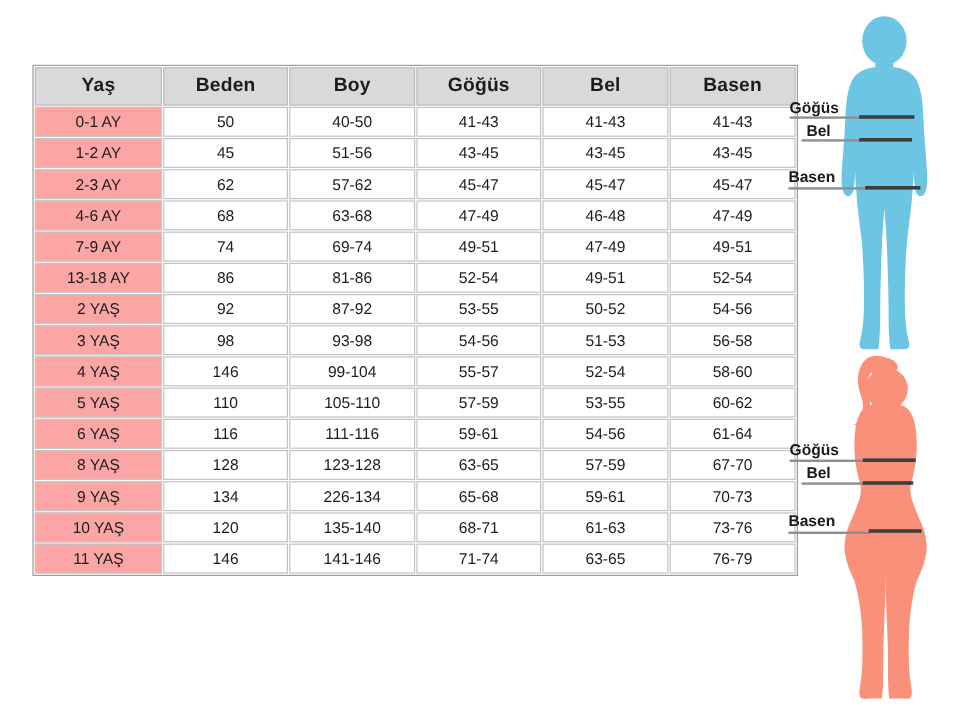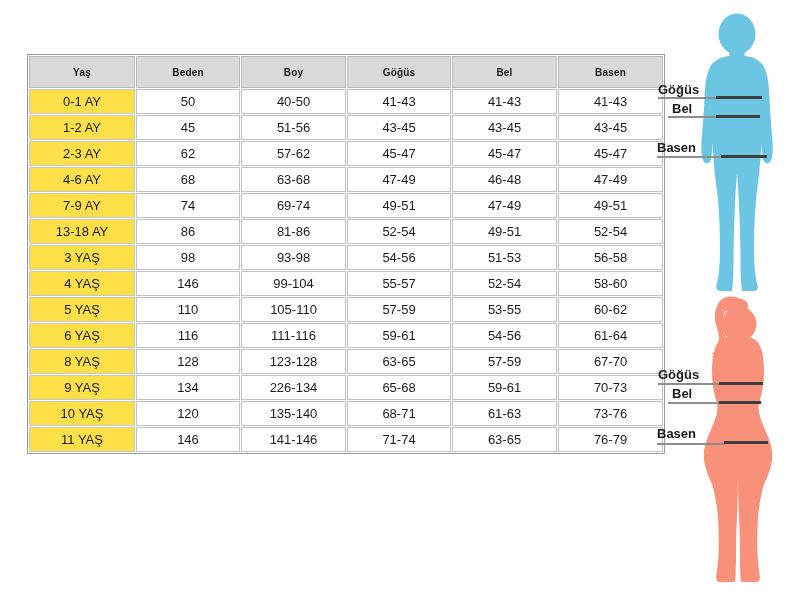--- a/index.html
+++ b/index.html
@@ -11,28 +11,28 @@
   }
   
   .size-table{
     position:absolute; left:27px; top:54px; width:629px;
     border-collapse:separate; border-spacing:1px;
     background:#ffffff; border:1px solid #9c9c9c;
     table-layout:fixed;
   }
   .size-table th{
     background:#d9d9d9; border:1px solid #bdbdbd;
-    height:32px; font-size:10px; font-weight:bold; text-align:center;
+    height:32px; font-size:16px; font-weight:bold; text-align:center;
     letter-spacing:.2px;
   }
   .size-table td{
     border:1px solid #c2c2c2; height:25px;
     font-size:13px; text-align:center; background:#ffffff;
   }
-  .size-table td.rowhead{ background:#fde047; border-color:#c6c6c6; }
+  .size-table td.rowhead{ background:#fca5a5; border-color:#c6c6c6; }
   
   .figure{ position:absolute; }
   .fig-boy { left:684px; top:12px;  width:106px; height:280px; }
   .fig-girl{ left:684px; top:294px; width:106px; height:292px; }
   .figure svg{ width:100%; height:100%; display:block; }
   
   .mlabel{
     position:absolute; font-size:13px; font-weight:bold; color:#1a1a1a;
     line-height:14px; white-space:nowrap;
   }
@@ -122,20 +122,28 @@
         <td>47-49</td>
         <td>49-51</td>
       </tr>
       <tr>
         <td class="rowhead">13-18 AY</td>
         <td>86</td>
         <td>81-86</td>
         <td>52-54</td>
         <td>49-51</td>
         <td>52-54</td>
+      </tr>
+      <tr>
+        <td class="rowhead">2 YAŞ</td>
+        <td>92</td>
+        <td>87-92</td>
+        <td>53-55</td>
+        <td>50-52</td>
+        <td>54-56</td>
       </tr>
       <tr>
         <td class="rowhead">3 YAŞ</td>
         <td>98</td>
         <td>93-98</td>
         <td>54-56</td>
         <td>51-53</td>
         <td>56-58</td>
       </tr>
       <tr>

